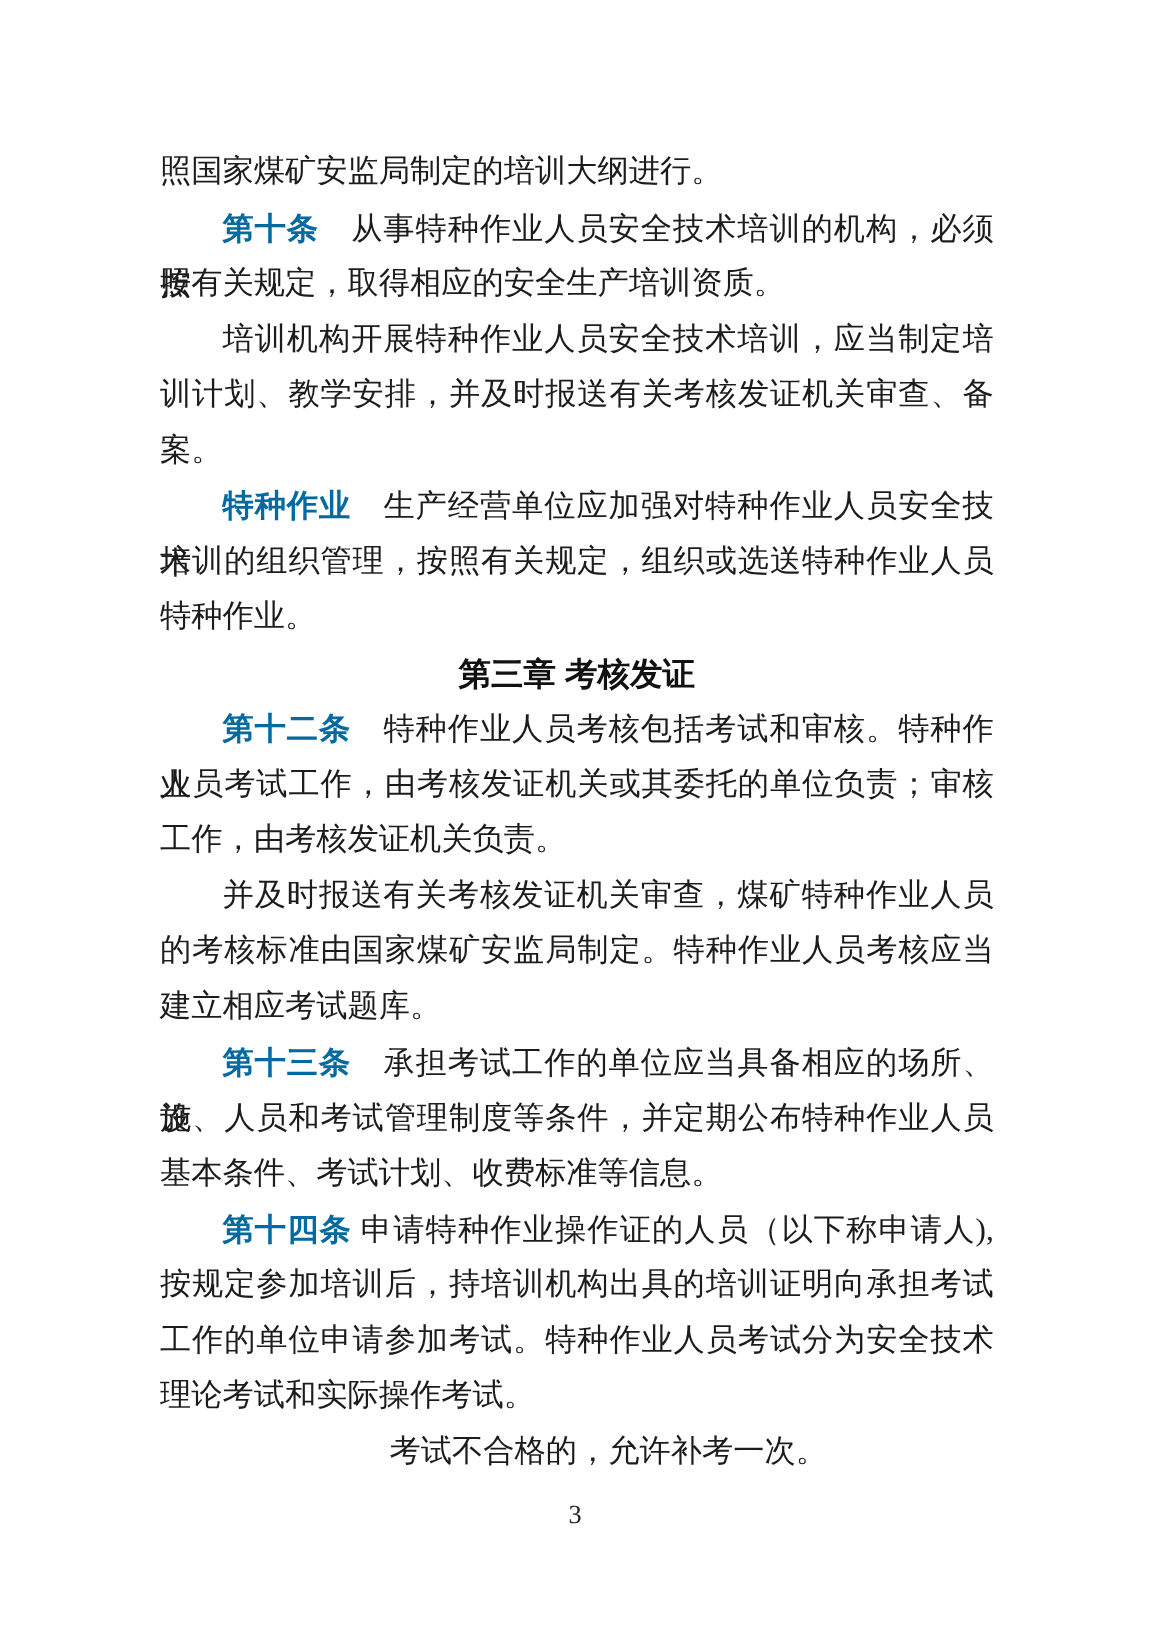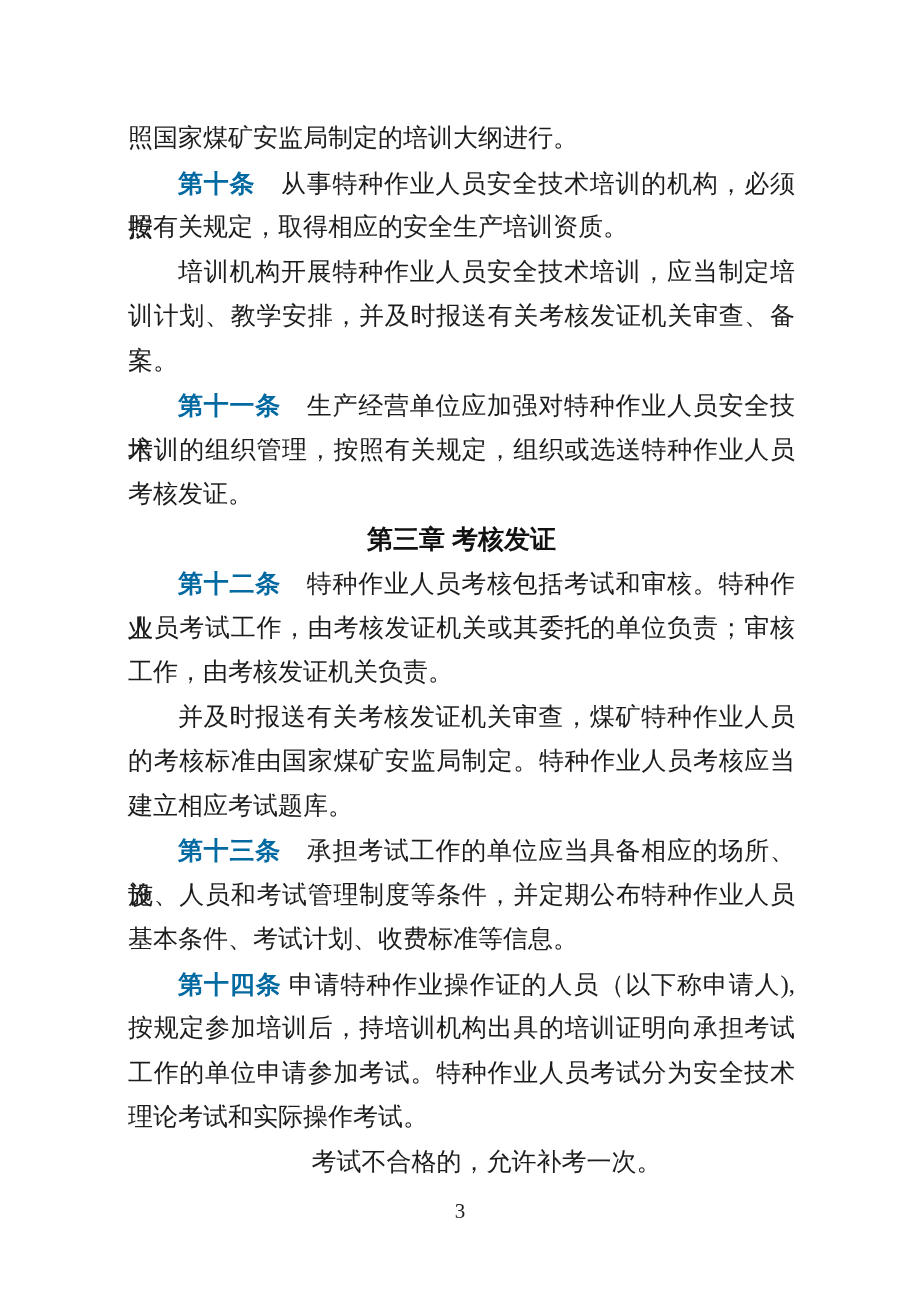--- a/index.html
+++ b/index.html
@@ -66,23 +66,23 @@
 <body>
 
 <div class="page">
   <div class="doc">
       <div class="line"><span>照国家煤矿安监局制定的培训大纲进行。</span></div>
       <div class="line indent just"><span class="art">第十条</span><span>　从事特种作业人员安全技术培训的机构，必须按</span></div>
       <div class="line"><span>照有关规定，取得相应的安全生产培训资质。</span></div>
       <div class="line indent just"><span>培训机构开展特种作业人员安全技术培训，应当制定培</span></div>
       <div class="line just"><span>训计划、教学安排，并及时报送有关考核发证机关审查、备</span></div>
       <div class="line"><span>案。</span></div>
-      <div class="line indent just"><span class="art">第十一条</span><span>　生产经营单位应加强对特种作业人员安全技术</span></div>
+      <div class="line indent just"><span class="art">特种作业</span><span>　生产经营单位应加强对特种作业人员安全技术</span></div>
       <div class="line just"><span>培训的组织管理，按照有关规定，组织或选送特种作业人员</span></div>
-      <div class="line"><span>考核发证。</span></div>
+      <div class="line"><span>特种作业。</span></div>
       <div class="line chapter">第三章 考核发证</div>
       <div class="line indent just"><span class="art">第十二条</span><span>　特种作业人员考核包括考试和审核。特种作业</span></div>
       <div class="line just"><span>人员考试工作，由考核发证机关或其委托的单位负责；审核</span></div>
       <div class="line"><span>工作，由考核发证机关负责。</span></div>
       <div class="line indent just"><span>并及时报送有关考核发证机关审查，煤矿特种作业人员</span></div>
       <div class="line just"><span>的考核标准由国家煤矿安监局制定。特种作业人员考核应当</span></div>
       <div class="line"><span>建立相应考试题库。</span></div>
       <div class="line indent just"><span class="art">第十三条</span><span>　承担考试工作的单位应当具备相应的场所、设</span></div>
       <div class="line just"><span>施、人员和考试管理制度等条件，并定期公布特种作业人员</span></div>
       <div class="line"><span>基本条件、考试计划、收费标准等信息。</span></div>

